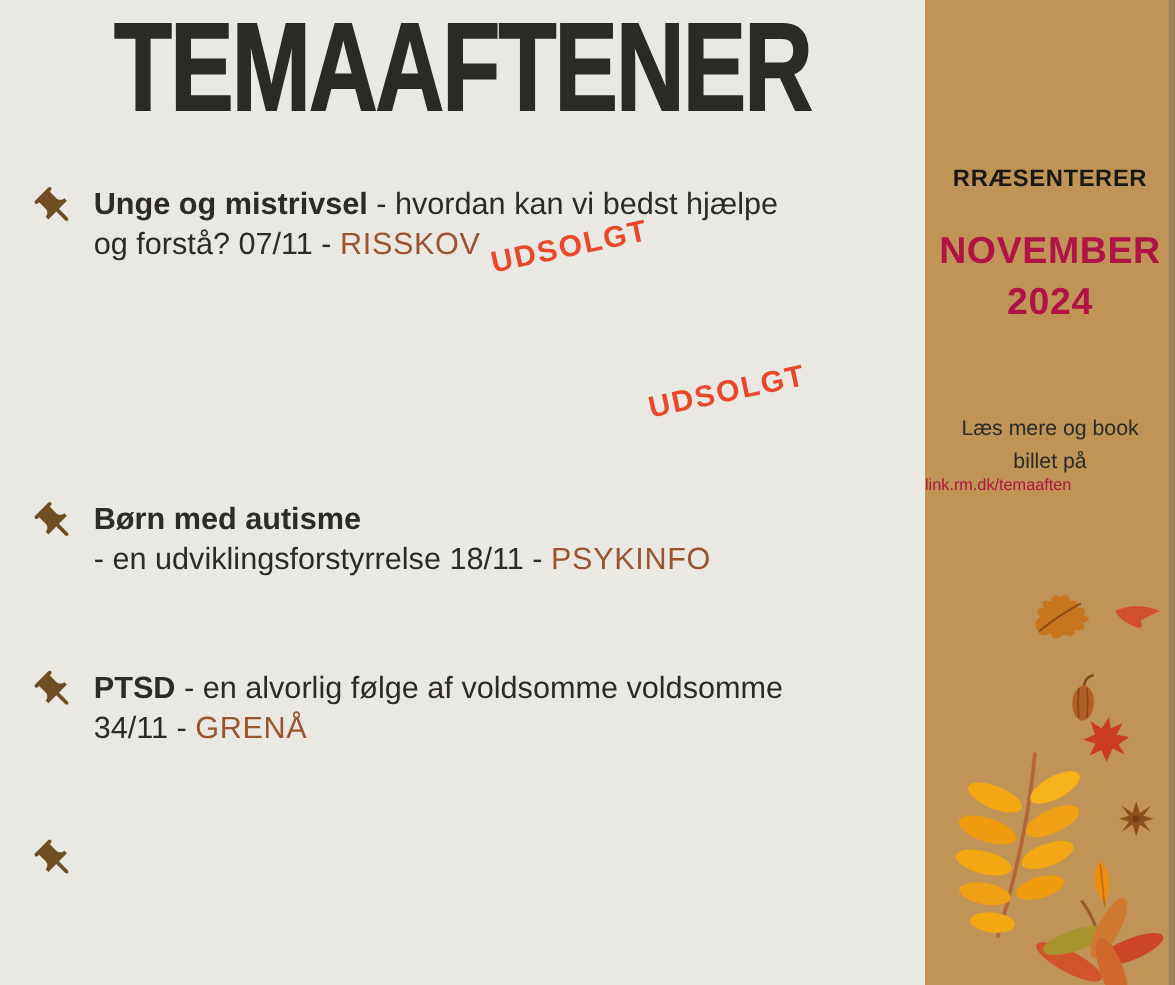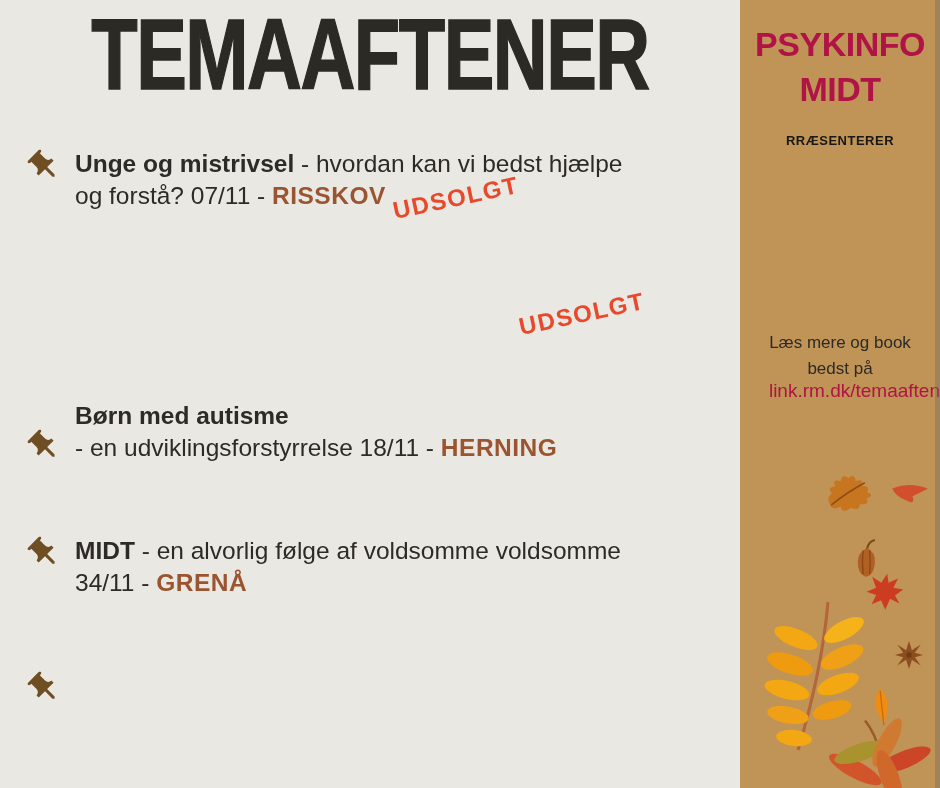--- a/index.html
+++ b/index.html
@@ -19,54 +19,54 @@
     -webkit-text-stroke:1.5px #2b2a25;
   }
   .event{position:absolute;left:26px;display:flex;gap:13px;align-items:flex-start;}
   .pin{width:36px;height:36px;flex:none;transform:rotate(-45deg);margin-top:0;}
   .pin svg{width:36px;height:36px;display:block;}
   .etext{
     margin:0;width:648px;color:#2d2b27;
     font-size:24.5px;line-height:32px;font-weight:400;
   }
   .etext b{font-weight:700;color:#2d2b27;}
-  .etext .loc{font-weight:700;color:#9a5530;letter-spacing:.5px;}
+  .etext .loc{font-weight:400;color:#9a5530;letter-spacing:.5px;}
   .soldout{
     position:absolute;color:#e8492b;font-weight:700;font-size:24px;
     letter-spacing:1.5px;transform:rotate(-12deg);white-space:nowrap;
   }
   .so1{left:392px;top:184px;}
   .so2{left:518px;top:300px;}
-  .ev1{top:148px;} .ev2{top:297px;} .ev3{top:400px;align-items:flex-end;} .ev4{top:535px;} .ev5{top:670px;}
+  .ev1{top:148px;} .ev2{top:297px;} .ev3{top:400px;} .ev4{top:535px;} .ev5{top:670px;}
   
   .sidebar{
     position:absolute;left:740px;top:0;width:200px;height:788px;
     background:#c09357;overflow:hidden;
   }
   .sb-edge{position:absolute;right:0;top:0;width:5px;height:100%;
     background:rgba(110,104,96,.38);}
   .brand{
     position:absolute;left:0;top:22px;width:200px;margin:0;text-align:center;
     color:#b01345;font-size:34px;font-weight:800;line-height:45px;letter-spacing:-.5px;
   }
   .presents{
     position:absolute;left:0;top:133px;width:200px;text-align:center;
-    color:#191814;font-size:13px;font-weight:700;letter-spacing:.5px;
+    color:#191814;font-size:19px;font-weight:700;letter-spacing:.5px;
   }
   .month{
     position:absolute;left:0;top:180px;width:200px;text-align:center;
     color:#b01345;font-size:30px;font-weight:800;line-height:41px;letter-spacing:.5px;
   }
   .info{
     position:absolute;left:0;top:330px;width:200px;text-align:center;
     color:#2b2a26;font-size:17px;line-height:26px;font-weight:400;
   }
   .booklink{
-    position:absolute;left:0;top:380px;width:200px;text-align:right;
-    color:#b01345;font-size:19px;font-weight:400;text-decoration:none;display:block;
+    position:absolute;left:0;top:380px;width:200px;text-align:left;
+    color:#b01345;font-size:13px;font-weight:400;text-decoration:none;display:block;
   }
   .leaf{position:absolute;}
   .leaf svg{display:block;overflow:visible;}
 </style>
 </head>
 <body>
 
 <div class="poster">
 
   <div class="main">
@@ -83,45 +83,45 @@
     <div class="soldout so1">UDSOLGT</div>
 
     <div class="soldout so2">UDSOLGT</div>
 
     <div class="event ev3">
       <span class="pin">
         <svg viewBox="0 0 24 24">
             <path fill="#6f4e23" d="M16 9V4h1c.55 0 1-.45 1-1s-.45-1-1-1H7c-.55 0-1 .45-1 1s.45 1 1 1h1v5c0 1.66-1.34 3-3 3v2h5.97v7l1 1 1-1v-7H19v-2c-1.66 0-3-1.34-3-3z"></path>
           </svg>
       </span>
-      <p class="etext"><b>Børn med autisme</b><br><span>- en udviklingsforstyrrelse 18/11 - </span><b class="loc">HERNING</b></p>
+      <p class="etext"><b>Børn med autisme</b><br><span>- en udviklingsforstyrrelse 18/11 - </span><b class="loc">PSYKINFO</b></p>
     </div>
 
     <div class="event ev4">
       <span class="pin">
         <svg viewBox="0 0 24 24">
             <path fill="#6f4e23" d="M16 9V4h1c.55 0 1-.45 1-1s-.45-1-1-1H7c-.55 0-1 .45-1 1s.45 1 1 1h1v5c0 1.66-1.34 3-3 3v2h5.97v7l1 1 1-1v-7H19v-2c-1.66 0-3-1.34-3-3z"></path>
           </svg>
       </span>
-      <p class="etext"><b>MIDT</b><span> - en alvorlig følge af voldsomme voldsomme</span><br><span>34/11 - </span><b class="loc">GRENÅ</b></p>
+      <p class="etext"><b>PTSD</b><span> - en alvorlig følge af voldsomme voldsomme</span><br><span>34/11 - </span><b class="loc">GRENÅ</b></p>
     </div>
 
     <div class="event ev5">
       <span class="pin">
         <svg viewBox="0 0 24 24">
             <path fill="#6f4e23" d="M16 9V4h1c.55 0 1-.45 1-1s-.45-1-1-1H7c-.55 0-1 .45-1 1s.45 1 1 1h1v5c0 1.66-1.34 3-3 3v2h5.97v7l1 1 1-1v-7H19v-2c-1.66 0-3-1.34-3-3z"></path>
           </svg>
       </span>
     </div>
   </div>
 
   <aside class="sidebar">
-    <h2 class="brand"><span>PSYKINFO</span><br><span>MIDT</span></h2>
     <div class="presents">RRÆSENTERER</div>
-    <div class="info"><span>Læs mere og book</span><br><span>bedst på</span></div>
+    <div class="month"><span>NOVEMBER</span><br><span>2024</span></div>
+    <div class="info"><span>Læs mere og book</span><br><span>billet på</span></div>
     <a class="booklink" href="#">link.rm.dk/temaaften</a>
 
     <span class="leaf" style="left:83px;top:472px;">
       <svg width="54" height="44" viewBox="0 0 44 36" style="transform:rotate(-14deg);">
         <path fill="#c8751f" d="M4,22 Q2,16 8,14 Q4,8 12,9 Q10,2 17,6 Q20,0 24,5 Q30,2 29,9 Q36,8 33,14 Q40,15 36,20 Q42,24 34,25 Q36,31 28,28 Q26,34 20,29 Q12,33 12,26 Q4,28 4,22 Z"></path>
         <path stroke="#8d4c16" stroke-width="1.2" fill="none" d="M5,23 Q20,16 36,12"></path>
       </svg>
     </span>
     <span class="leaf" style="left:150px;top:484px;">
       <svg width="40" height="26" viewBox="0 0 32 22" style="transform:rotate(8deg);">

